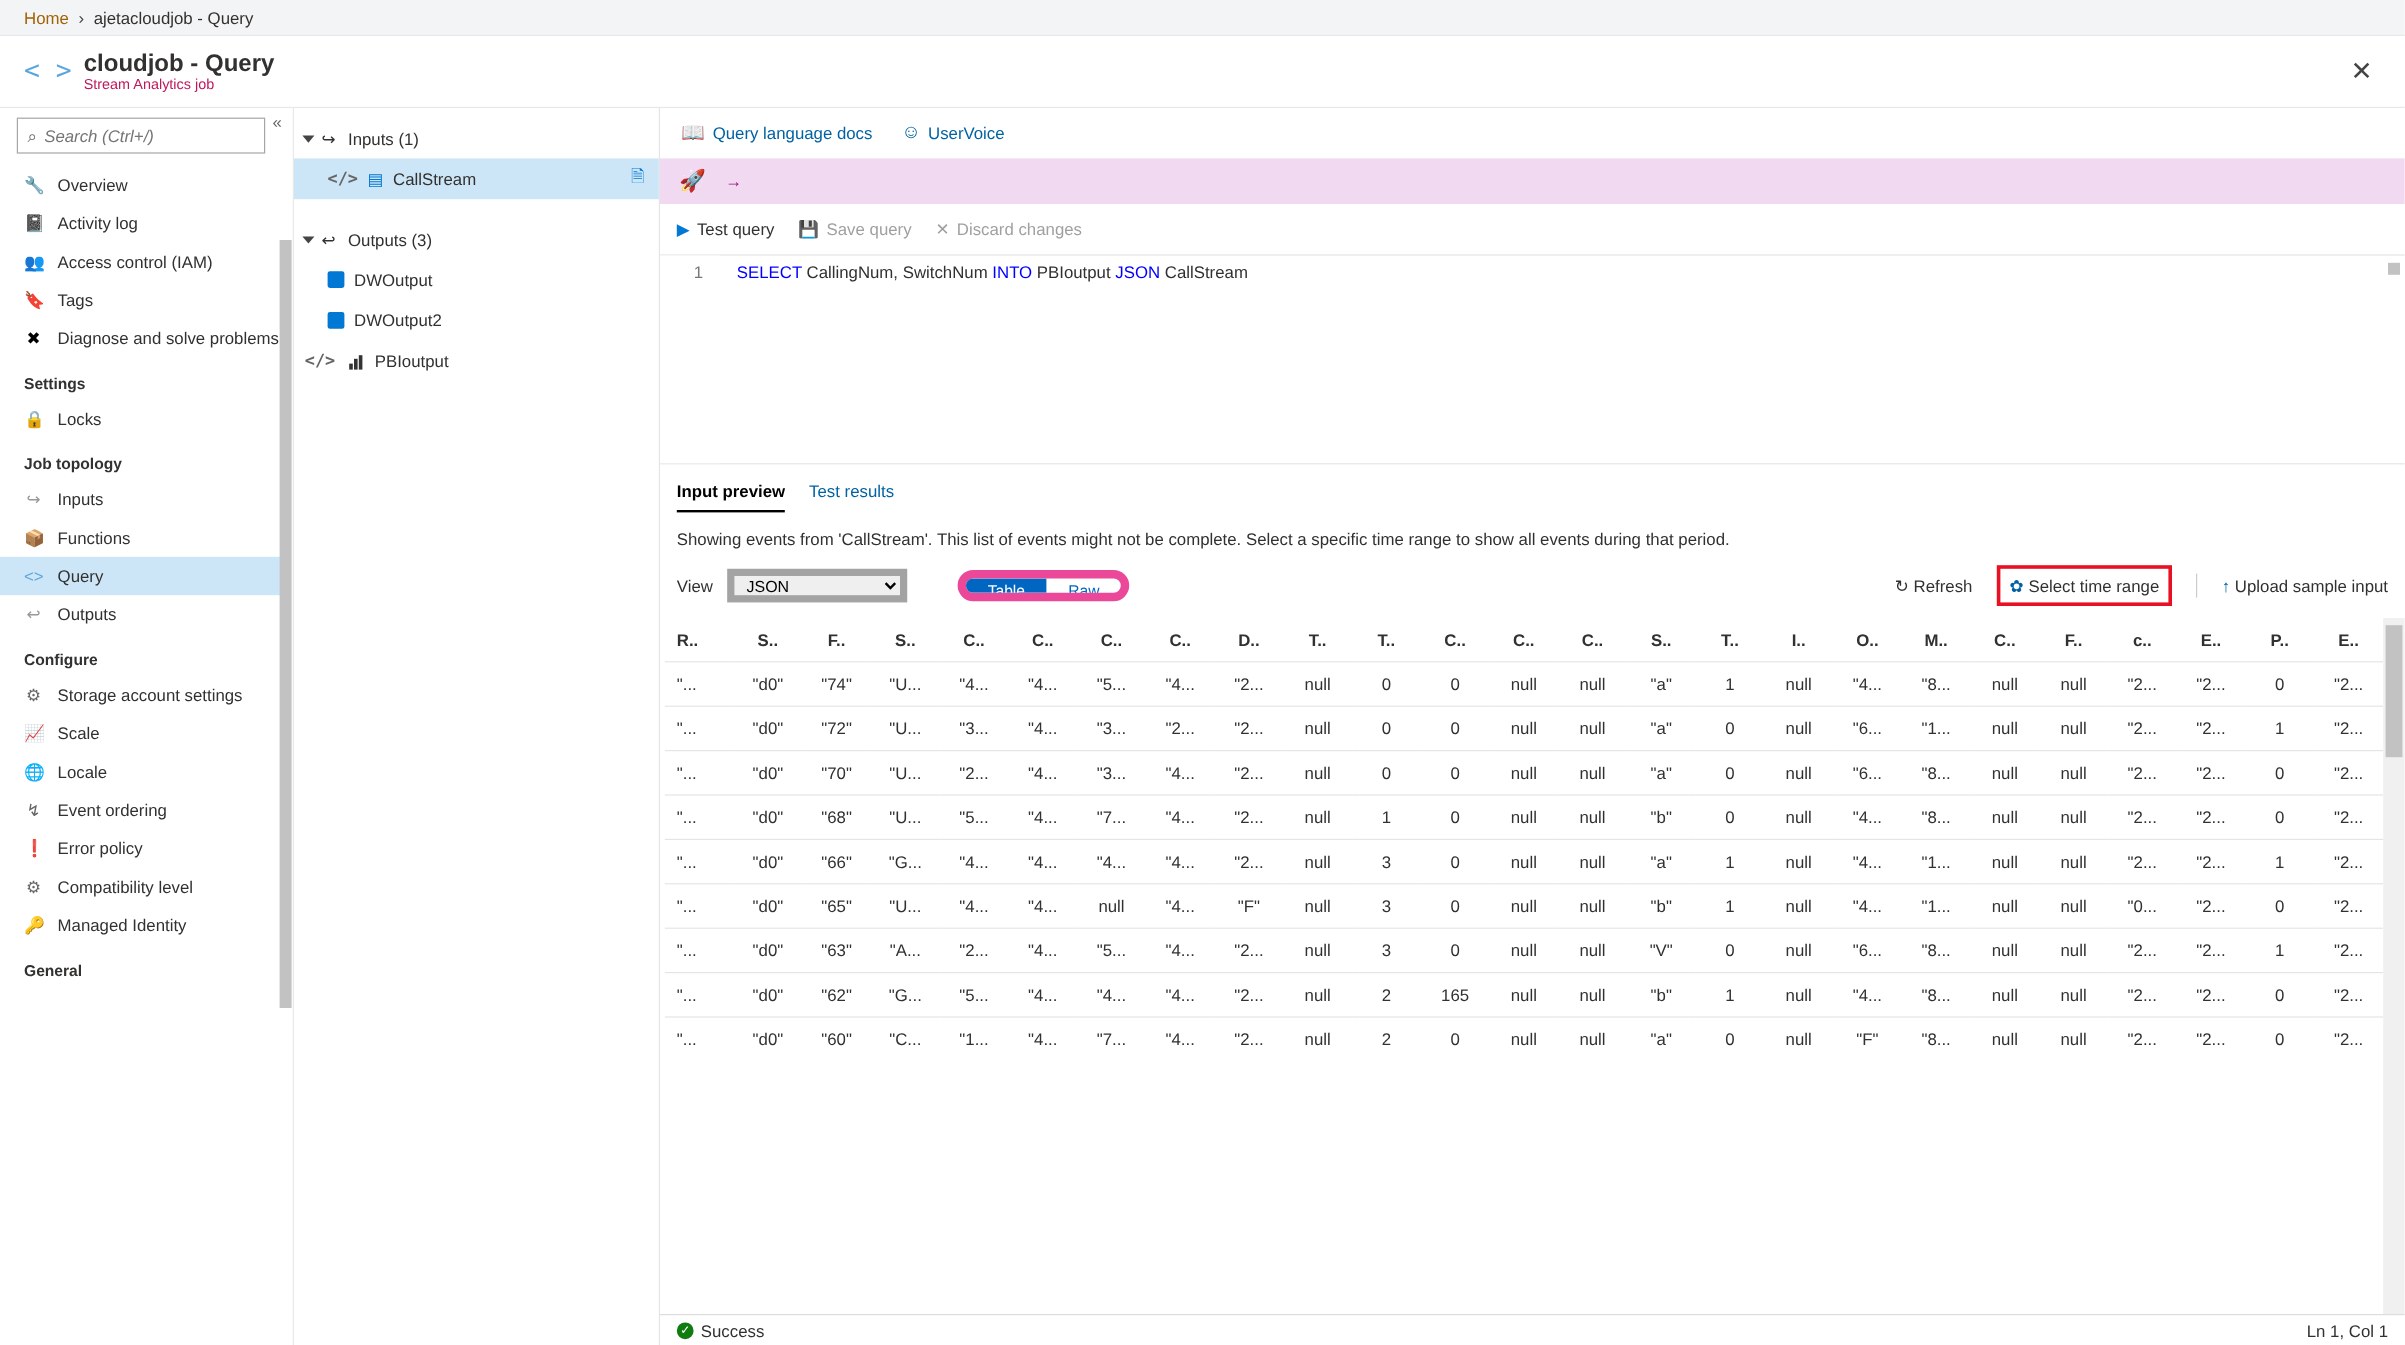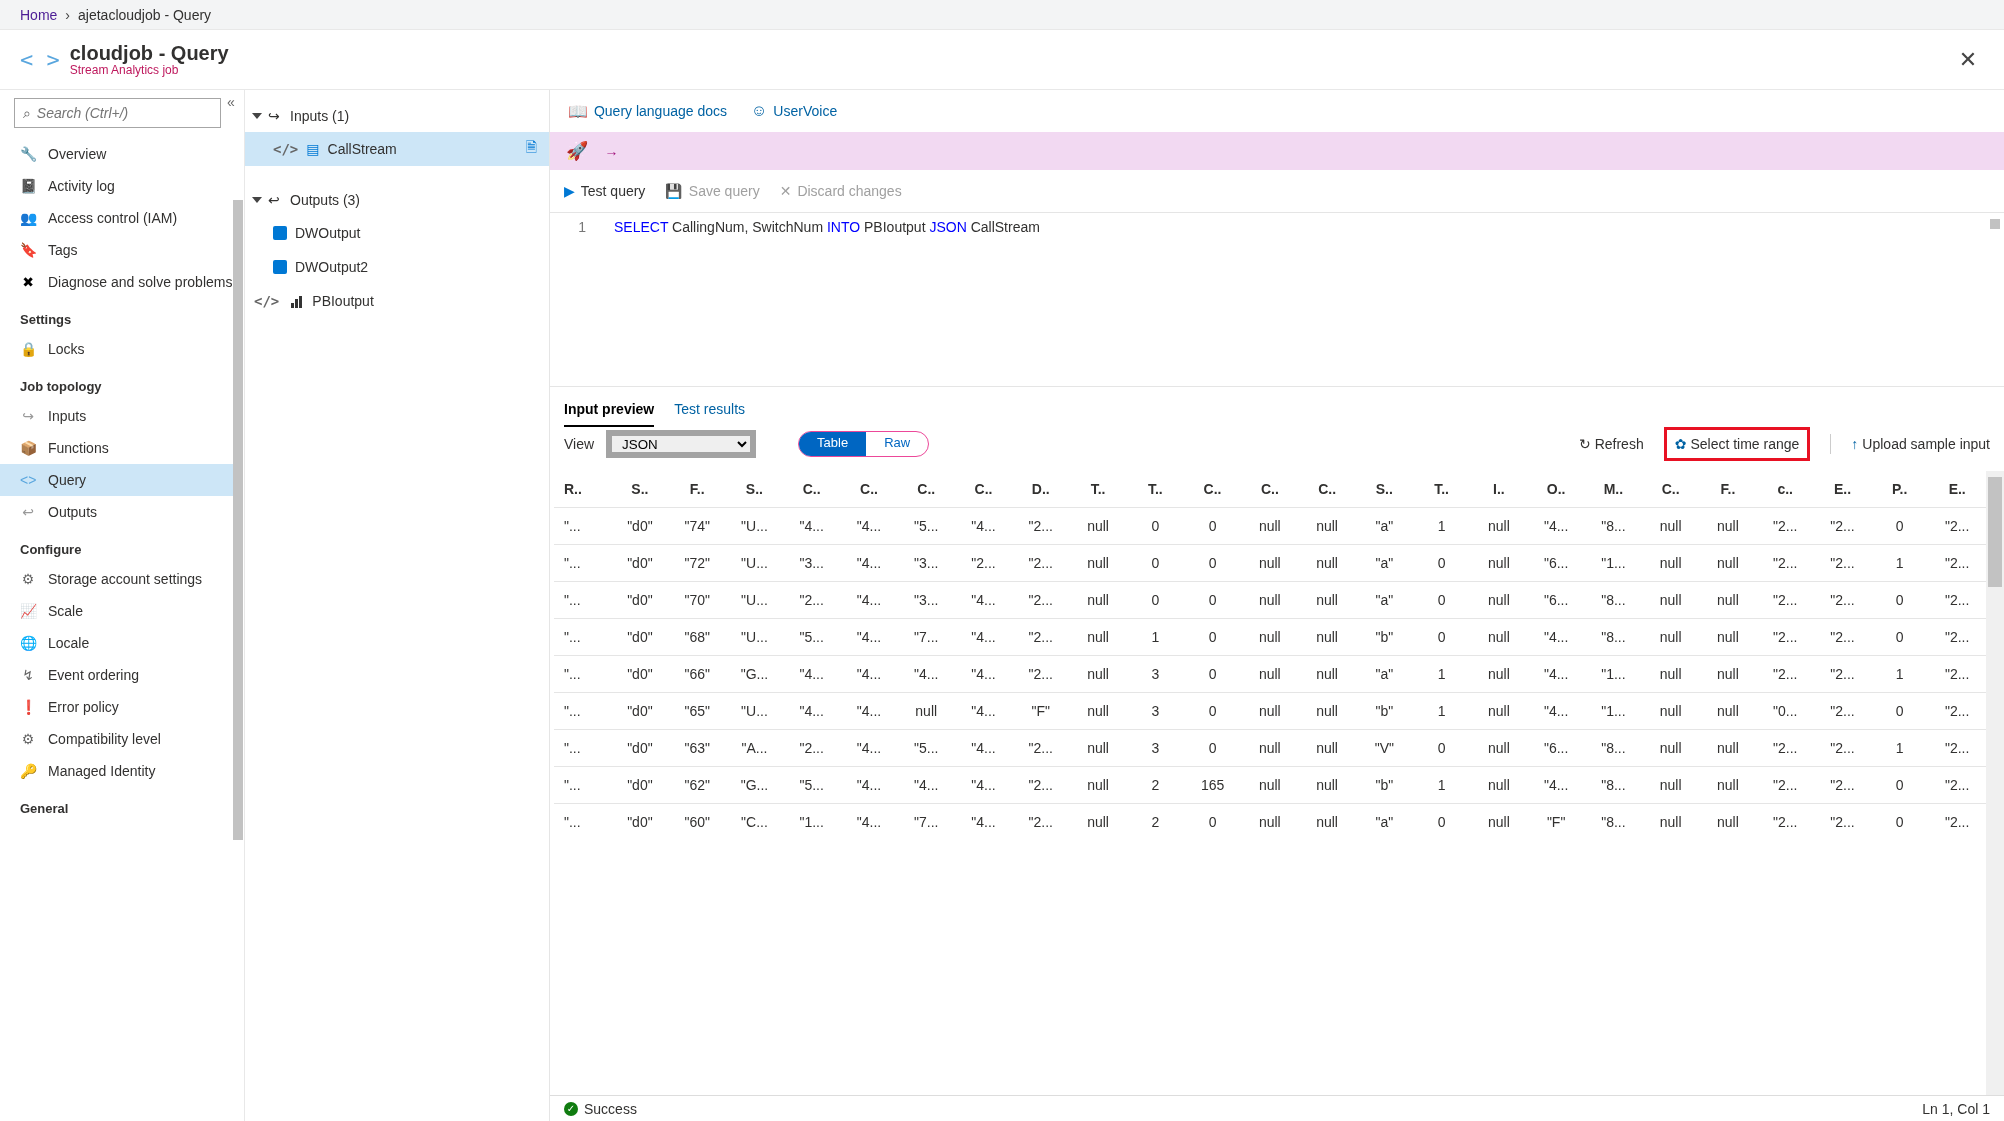--- a/index.html
+++ b/index.html
@@ -1,17 +1,17 @@
 <!DOCTYPE html>
 <html><head>
 <meta charset="utf-8">
 <style>
   * { box-sizing: border-box; margin: 0; padding: 0; font-family: "Segoe UI", Arial, sans-serif; }
   html,body { width: 2004px; height: 1121px; background: #fff; font-size: 14px; color:#323130; overflow:hidden; }
-  a { color: #4c1d95; text-decoration: none; }
+  a { color: #a16207; text-decoration: none; }
 
   
   .breadcrumb { height: 30px; background: #f3f4f5; border-bottom: 1px solid #e8e8e8; display:flex; align-items:center; padding: 0 20px; font-size: 14px; }
   .breadcrumb .sep { margin: 0 8px; color:#444; }
 
   
   .page-header { height: 60px; display:flex; align-items:center; border-bottom: 1px solid #e8e8e8; padding: 0 20px; }
   .page-header .title-icon { color:#59a6de; font-family: Consolas, monospace; font-size: 22px; font-weight:normal; margin-right: 10px; }
   .page-header .titles { flex:1; }
   .page-header h1 { font-size: 20px; font-weight: 700; line-height:1; }
@@ -70,21 +70,21 @@
   .editor .scroll-line { position:absolute; top:6px; right:4px; width:10px; height:10px; background:#c2c2c2; }
 
   .tabs { display:flex; gap:20px; padding:14px 14px 0 14px; }
   .tab { padding-bottom:8px; cursor:pointer; }
   .tab.active { font-weight:600; border-bottom:2px solid #000; color:#000; }
   .tab.inactive { color:#0062a3; }
   .preview-text { padding:14px; font-size:14px; }
   .controls { display:flex; align-items:center; padding:0 14px 10px 14px; gap:12px; }
   .controls .view-label {}
   .controls select { width:150px; height:28px; border:6px solid #a3a3a3; padding:0 6px; }
-  .toggle { display:flex; border:1px solid #ec4899; border-radius:14px; overflow:hidden; height:26px; margin-left:30px; }
+  .toggle { display:flex; border:7px solid #ec4899; border-radius:14px; overflow:hidden; height:26px; margin-left:30px; }
   .toggle div { padding:3px 18px; cursor:pointer; font-size:13px; }
   .toggle .on { background:#0066c2; color:#fff; }
   .toggle .off { color:#0066c2; }
   .controls .actions { margin-left:auto; display:flex; gap:20px; align-items:center; }
   .act { display:flex; align-items:center; gap:4px; cursor:pointer; }
   .act.highlight { border:3px solid #e81123; padding:6px 8px; }
   .sep-v { width:1px; height:20px; background:#ccc; }
 
   
   .table-wrap { flex:1; overflow:auto; position:relative; }
@@ -286,20 +286,21 @@
           <div class="gutter">1</div>
           <div class="code"><span class="kw">SELECT</span><span> CallingNum, SwitchNum </span><span class="kw">INTO</span><span> PBIoutput </span><span class="kw">JSON</span><span> CallStream</span></div>
           <div class="scroll-line"></div>
         </div>
 
         <div class="tabs">
           <div class="tab active">Input preview</div>
           <div class="tab inactive">Test results</div>
         </div>
 
+        <div class="preview-text">Showing events from 'CallStream'. This list of events might not be complete. Select a specific time range to show all events during that period.</div>
 
         <div class="controls">
           <span class="view-label">View</span>
           <select><option>JSON</option></select>
           <div class="toggle">
             <div class="on">Table</div>
             <div class="off">Raw</div>
           </div>
           <div class="actions">
             <div class="act">

